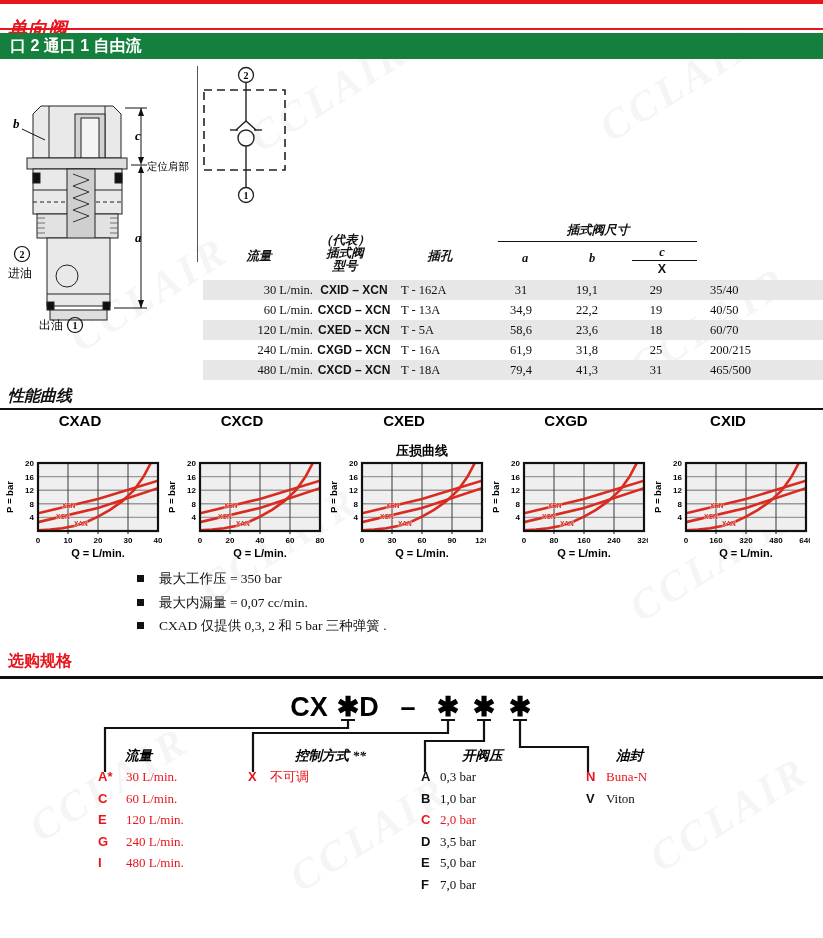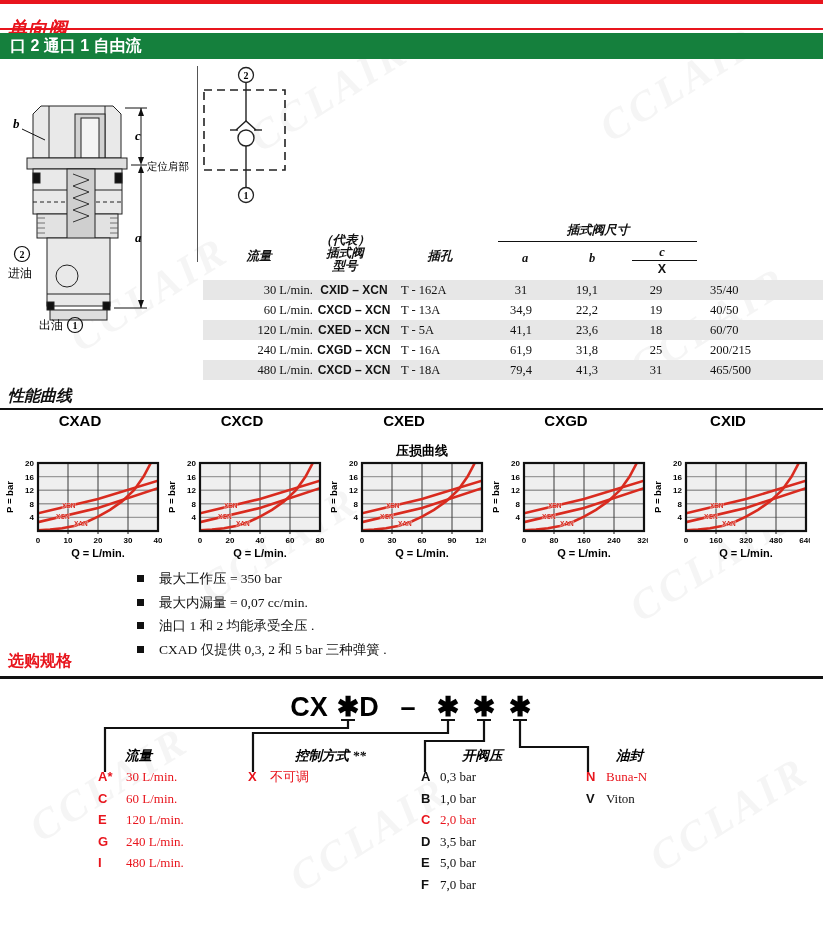--- a/index.html
+++ b/index.html
@@ -179,21 +179,21 @@
           <div class="tc tc2">T - 13A</div>
           <div class="tc tc3">34,9</div>
           <div class="tc tc4">22,2</div>
           <div class="tc tc5">19</div>
           <div class="tc tc6">40/50</div>
         </div>
         <div class="trow stripe" style="top: 98px;">
           <div class="tc tc0">120 L/min.</div>
           <div class="tc tc1">CXED – XCN</div>
           <div class="tc tc2">T - 5A</div>
-          <div class="tc tc3">41,1</div>
+          <div class="tc tc3">58,6</div>
           <div class="tc tc4">23,6</div>
           <div class="tc tc5">18</div>
           <div class="tc tc6">60/70</div>
         </div>
         <div class="trow" style="top: 118px;">
           <div class="tc tc0">240 L/min.</div>
           <div class="tc tc1">CXGD – XCN</div>
           <div class="tc tc2">T - 16A</div>
           <div class="tc tc3">61,9</div>
           <div class="tc tc4">31,8</div>
@@ -394,21 +394,20 @@
         <line x1="128" y1="121" x2="128" y2="124" stroke="#111" stroke-width="1"></line>
         <text x="158" y="133" font-size="8" font-weight="700" text-anchor="middle">640</text>
         <text x="13" y="87" font-size="9.5" font-weight="700" text-anchor="middle" transform="rotate(-90 13 87)">P = bar</text>
         <text x="98" y="147" font-size="11" font-weight="700" text-anchor="middle">Q = L/min.</text>
       </svg>
     </div>
 
   <ul id="notes" class="abs">
     <li><span class="sq"></span><span>最大工作压 = 350 bar</span></li>
     <li><span class="sq"></span><span>最大内漏量 = 0,07 cc/min.</span></li>
-    <li><span class="sq"></span><span>油口 1 和 2 均能承受全压 .</span></li>
     <li><span class="sq"></span><span>CXAD 仅提供 0,3, 2 和 5 bar 三种弹簧 .</span></li>
   </ul>
 
   <div id="order-heading" class="abs red">选购规格</div>
   <div id="order-rule" class="abs rule"></div>
   <svg class="abs" style="left:0;top:682px;" width="823" height="230" viewBox="0 0 823 230" id="ordering-svg">
       <text x="309" y="34" font-size="27" font-weight="700" text-anchor="middle">CX</text>
       <text x="348" y="34" font-size="27" font-weight="700" text-anchor="middle">✱</text>
       <text x="369" y="34" font-size="27" font-weight="700" text-anchor="middle">D</text>
       <text x="408" y="34" font-size="27" font-weight="700" text-anchor="middle">–</text>

